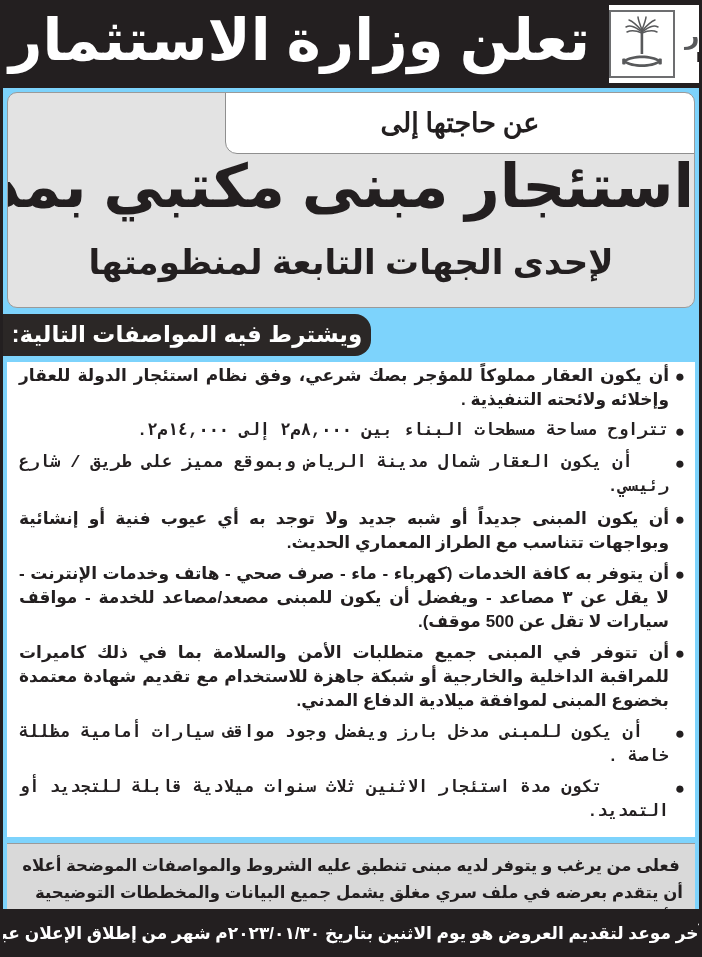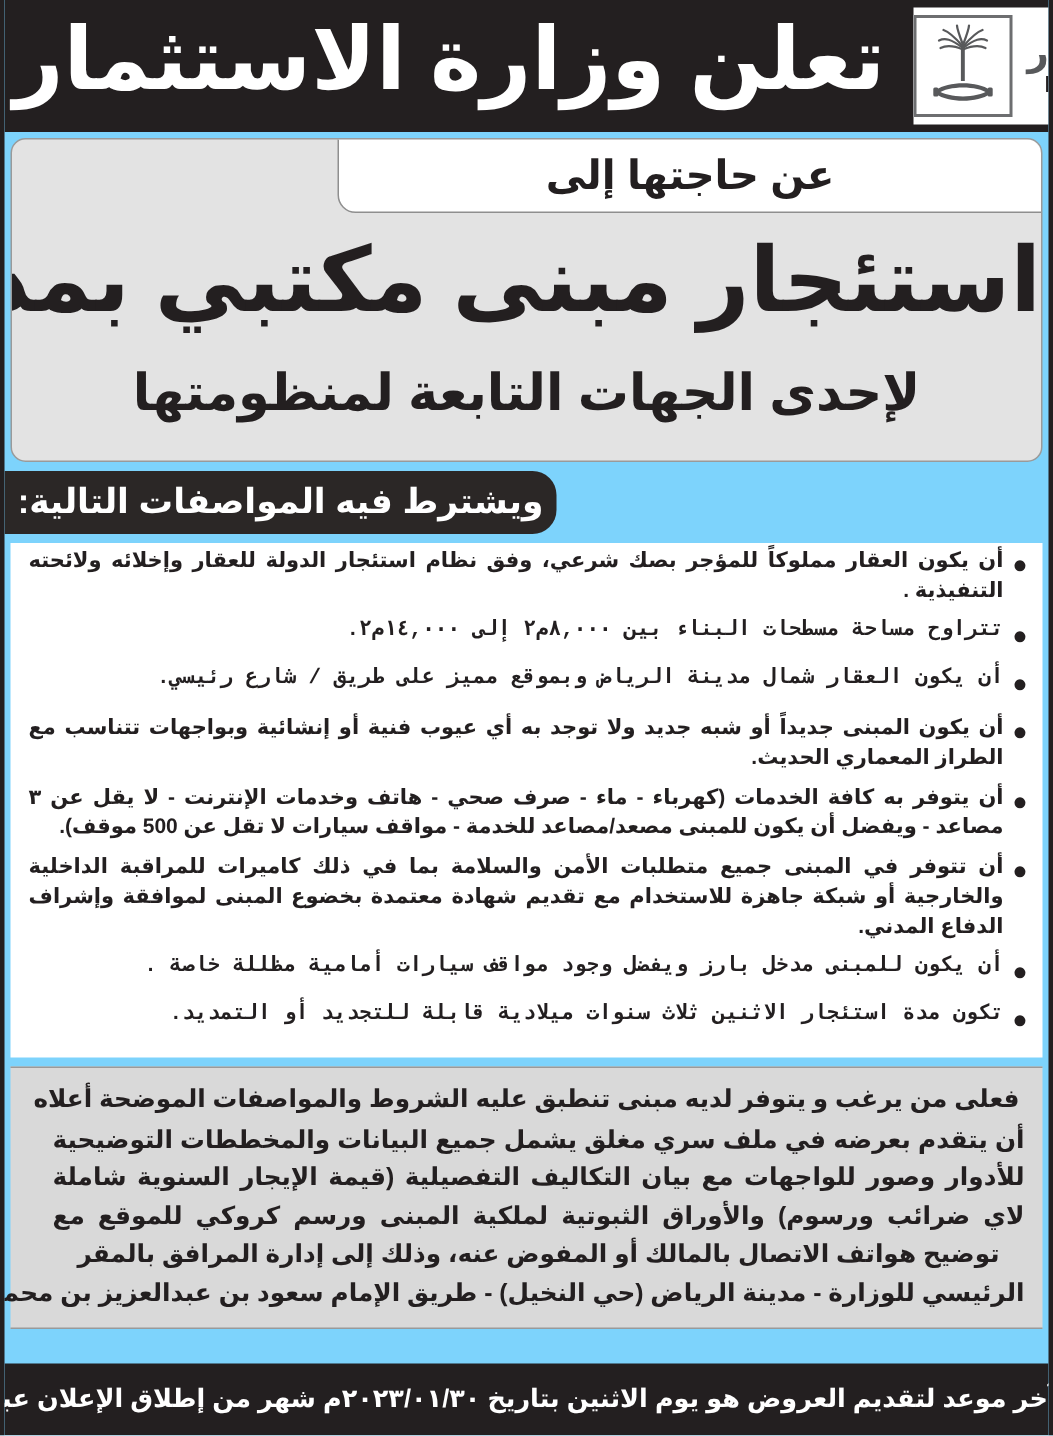--- a/index.html
+++ b/index.html
@@ -96,31 +96,32 @@
     border-radius: 10px;
     height: 216px;
     box-sizing: border-box;
     overflow: hidden;
   }
   .need-box {
     position: absolute;
     top: -1px;
     right: -1px;
     width: 470px;
-    height: 50px;
+    height: 62px;
     background: #ffffff;
     border: 1px solid #8f8f8f;
     border-top-right-radius: 10px;
     border-bottom-left-radius: 12px;
     border-top-left-radius: 0;
     border-bottom-right-radius: 0;
     box-sizing: border-box;
     display: flex;
     align-items: center;
     justify-content: center;
+    font-family: Liberation Serif, serif;
   }
   .need-text {
     font-size: 27px;
     font-weight: bold;
     color: #231f20;
     white-space: nowrap;
   }
   .hero-headline {
     position: absolute;
     top: 64px;
@@ -191,21 +192,21 @@
   .bullet {
     flex: 0 0 auto;
     width: 22px;
     text-align: center;
     font-size: 17px;
     line-height: 25px;
     color: #231f20;
   }
   .spec-text {
     flex: 1 1 auto;
-    font-size: 14px;
+    font-size: 17px;
     font-weight: bold;
     color: #231f20;
     line-height: 1.42;
     text-align: justify;
     text-align-last: right;
     padding-left: 8px;
   }
   .spec-item.center .spec-text {
     text-align: left;
     text-align-last: right;
@@ -344,21 +345,21 @@
       <span class="spec-text">أن يكون المبنى جديداً أو شبه جديد ولا توجد به أي عيوب فنية أو إنشائية وبواجهات تتناسب مع الطراز المعماري الحديث.</span>
     </div>
 
     <div class="spec-item">
       <span class="bullet">●</span>
       <span class="spec-text">أن يتوفر به كافة الخدمات (كهرباء - ماء - صرف صحي - هاتف وخدمات الإنترنت - لا يقل عن ٣ مصاعد - ويفضل أن يكون للمبنى مصعد/مصاعد للخدمة - مواقف سيارات لا تقل عن 500 موقف).</span>
     </div>
 
     <div class="spec-item">
       <span class="bullet">●</span>
-      <span class="spec-text">أن تتوفر في المبنى جميع متطلبات الأمن والسلامة بما في ذلك كاميرات للمراقبة الداخلية والخارجية أو شبكة جاهزة للاستخدام مع تقديم شهادة معتمدة بخضوع المبنى لموافقة وإشراف الدفاع المدني.</span>
+      <span class="spec-text">أن تتوفر في المبنى جميع متطلبات الأمن والسلامة بما في ذلك كاميرات للمراقبة الداخلية والخارجية أو شبكة جاهزة للاستخدام مع تقديم شهادة معتمدة بخضوع المبنى لموافقة ميلادية الدفاع المدني.</span>
     </div>
 
     <div class="spec-item center">
       <span class="bullet">●</span>
       <span class="spec-text">أن يكون للمبنى مدخل بارز ويفضل وجود مواقف سيارات أمامية مظللة خاصة .</span>
     </div>
 
     <div class="spec-item center">
       <span class="bullet">●</span>
       <span class="spec-text">تكون مدة استئجار الاثنين ثلاث سنوات ميلادية قابلة للتجديد أو التمديد.</span>

